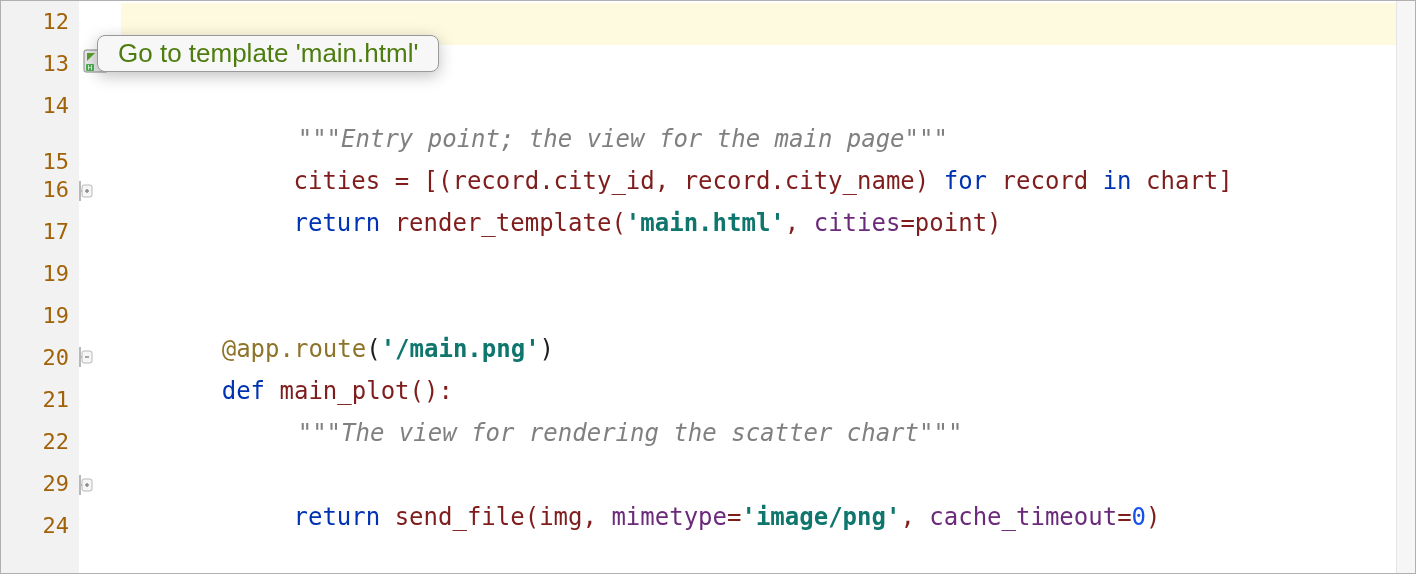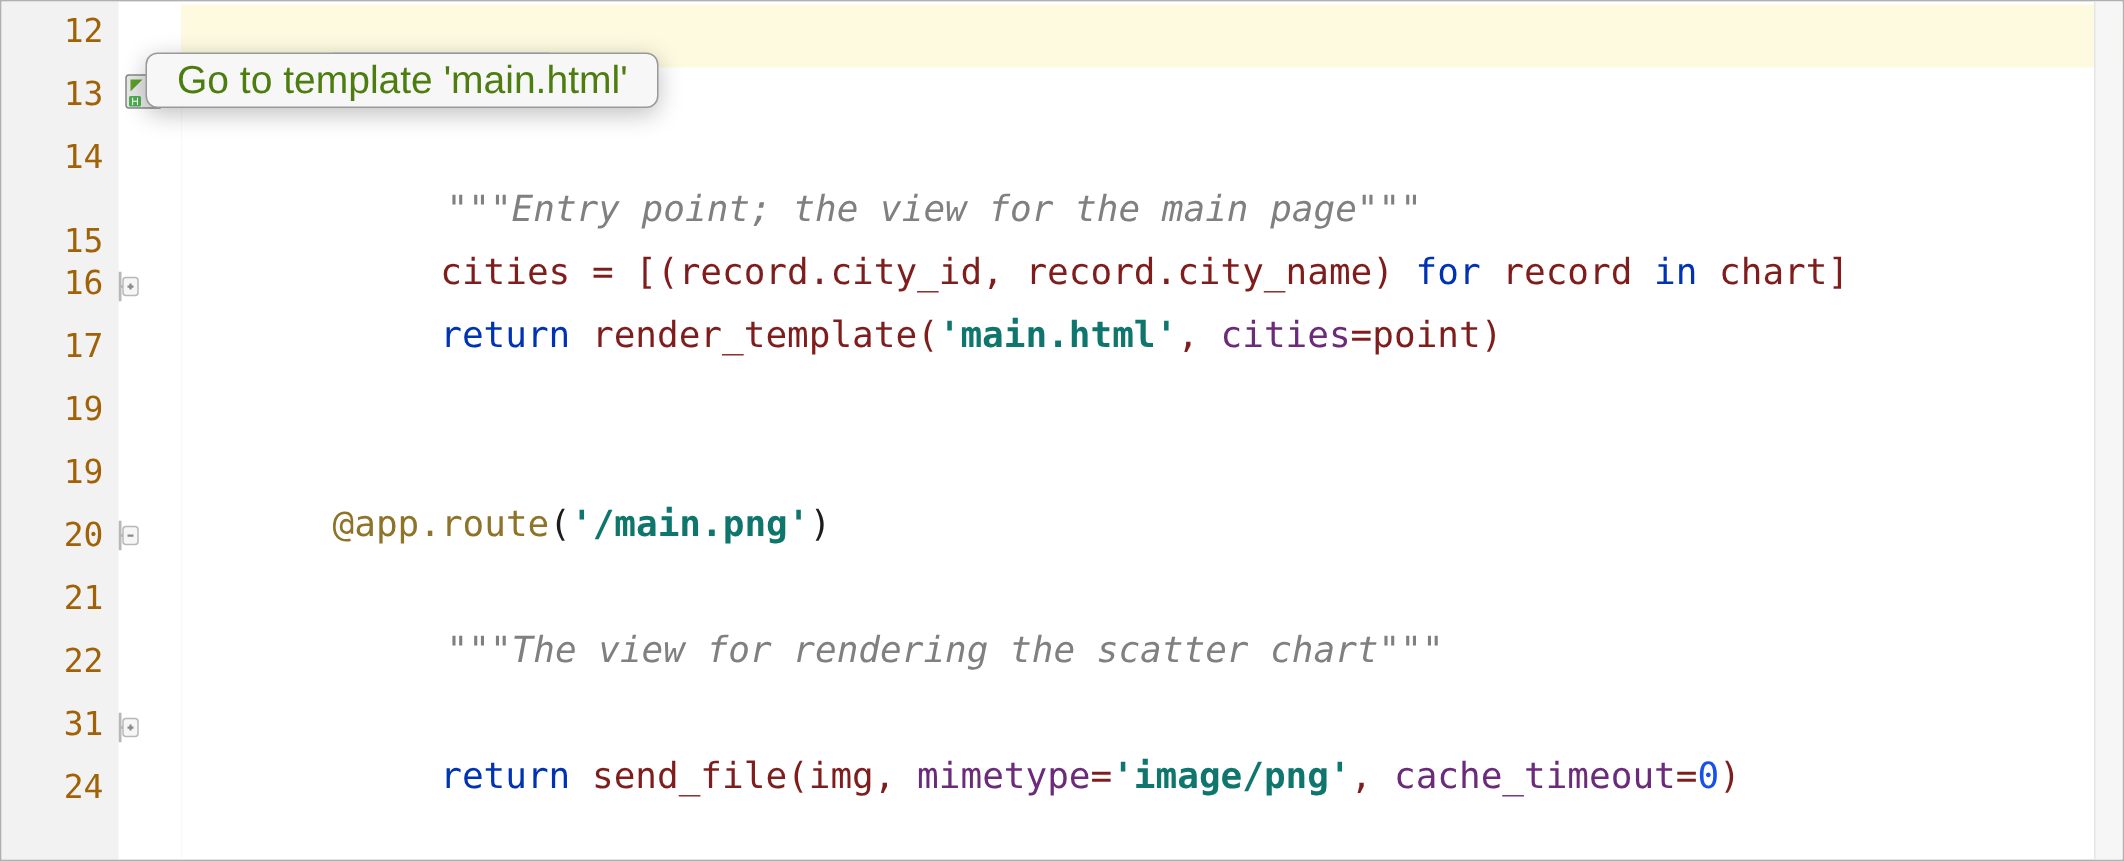--- a/index.html
+++ b/index.html
@@ -116,21 +116,21 @@
     <div class="line-num" style="top:50px">13</div>
     <div class="line-num" style="top:92px">14</div>
     <div class="line-num" style="top:148px">15</div>
     <div class="line-num" style="top:176px">16</div>
     <div class="line-num" style="top:218px">17</div>
     <div class="line-num" style="top:260px">19</div>
     <div class="line-num" style="top:302px">19</div>
     <div class="line-num" style="top:344px">20</div>
     <div class="line-num" style="top:386px">21</div>
     <div class="line-num" style="top:428px">22</div>
-    <div class="line-num" style="top:470px">31</div>
+    <div class="line-num" style="top:470px">29</div>
     <div class="line-num" style="top:512px">24</div>
   </div>
 
   <div class="icon-gutter">
 
     <div class="html-badge" style="top:48px; left:4px">
       <svg width="26" height="24" viewBox="0 0 26 24">
         <rect x="1" y="1" width="24" height="22" rx="2" fill="#e8e8e8" stroke="#888"></rect>
         <polygon points="4,4 12,4 4,12" fill="#5aa02c"></polygon>
         <rect x="3" y="15" width="8" height="7" rx="1" fill="#4caf50"></rect>
@@ -178,20 +178,23 @@
     </div>
 
     <div class="code-line" style="top:180px; left:28px">
       <span class="t-default">    </span><span class="t-kw">return</span><span> </span><span class="t-default">render_template(</span><span class="t-str">'main.html'</span><span class="t-default">, </span><span class="t-param">cities</span><span class="t-default">=point)</span>
     </div>
 
     <div class="code-line" style="top:306px">
       <span class="t-dec">@app.route</span><span class="t-punct">(</span><span class="t-str">'/main.png'</span><span class="t-punct">)</span>
     </div>
 
+    <div class="code-line" style="top:348px">
+      <span class="t-kw">def</span><span> </span><span class="t-default">main_plot():</span>
+    </div>
 
     <div class="code-line" style="top:390px; left:90px">
       <span class="t-doc">"""The view for rendering the scatter chart"""</span>
     </div>
 
 
     <div class="code-line" style="top:474px; left:28px">
       <span class="t-default">    </span><span class="t-kw">return</span><span> </span><span class="t-default">send_file(img, </span><span class="t-param">mimetype</span><span class="t-default">=</span><span class="t-str">'image/png'</span><span class="t-default">, </span><span class="t-param">cache_timeout</span><span class="t-default">=</span><span style="color:#1750eb">0</span><span class="t-default">)</span>
     </div>
   </div>

